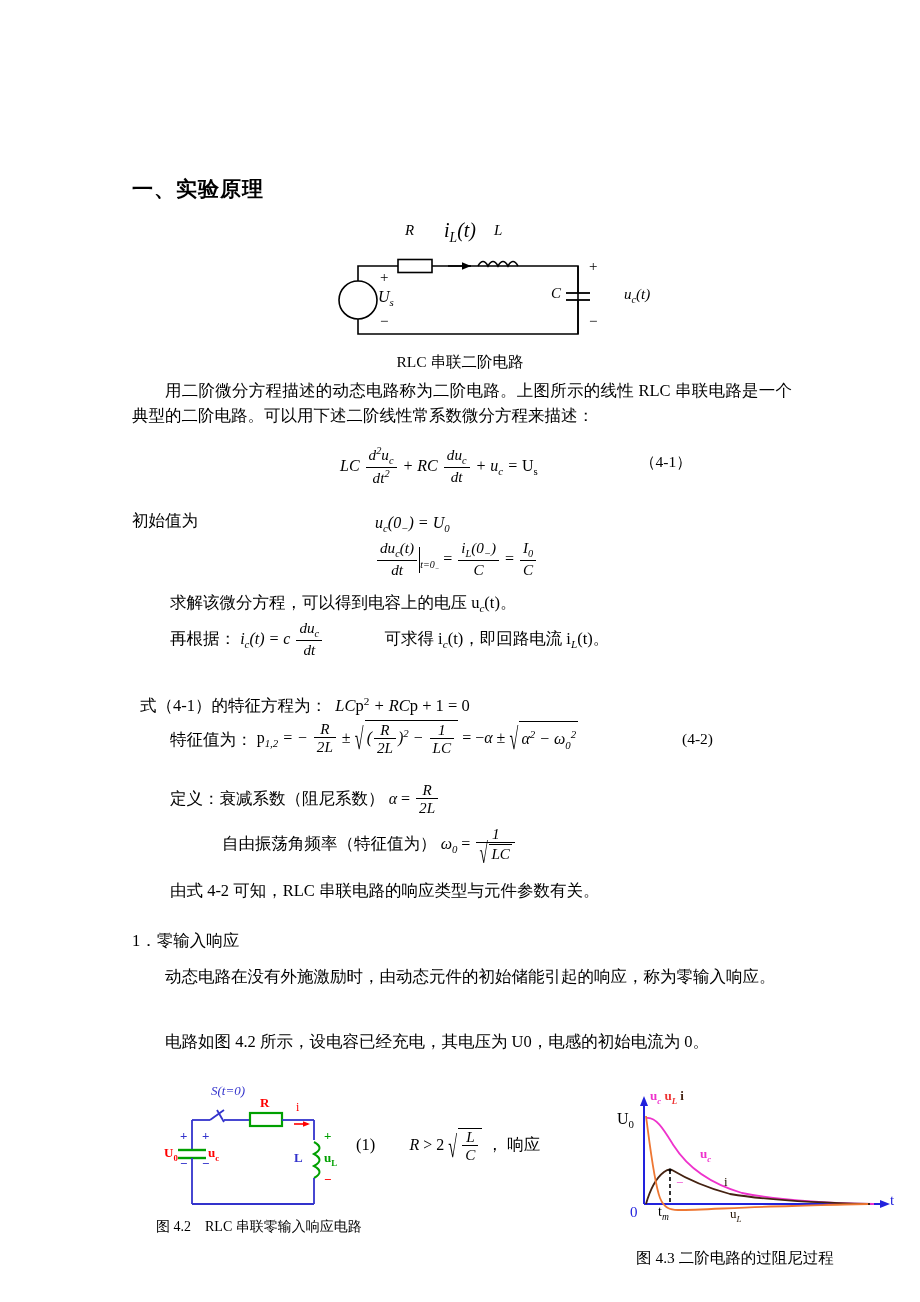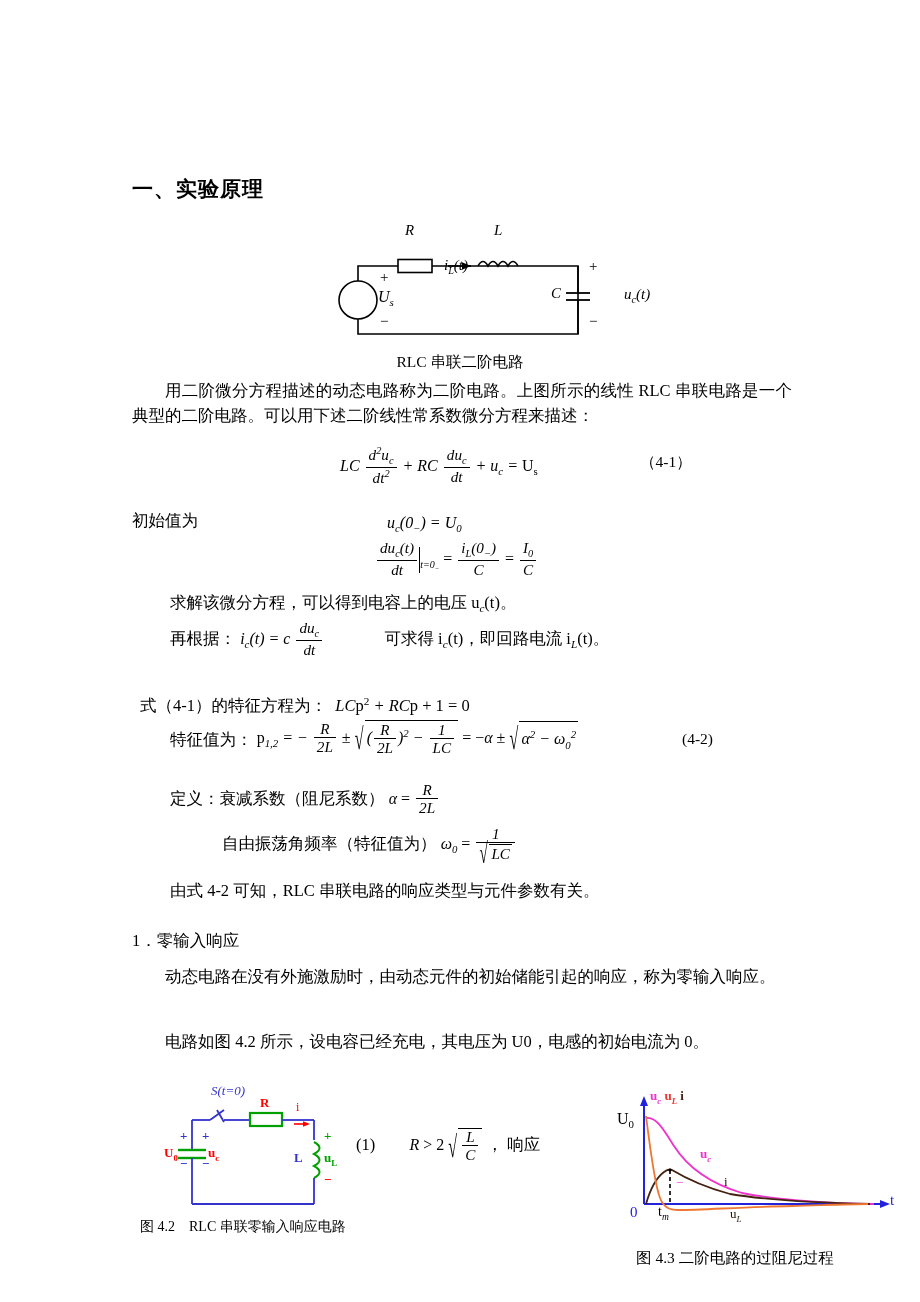--- a/index.html
+++ b/index.html
@@ -114,21 +114,21 @@
     border-top: 1px solid #000;
     padding: 0 2px;
   }
   .upright { font-style: normal; }
   
   .circ2 { position: absolute; top: 1092px; left: 162px; }
   .graph3 { position: absolute; top: 1086px; left: 612px; }
   .cap2 {
     position: absolute;
     top: 1218px;
-    left: 140px;
+    left: 156px;
     font-size: 14px;
   }
   .cap3 {
     position: absolute;
     top: 1248px;
     left: 636px;
     font-size: 15.5px;
   }
   .mid-eq {
     position: absolute;
@@ -159,21 +159,21 @@
 
       <path d="M140 30 q5 -9 10 0 q5 -9 10 0 q5 -9 10 0 q5 -9 10 0" fill="none" stroke="#000" stroke-width="1.6"></path>
 
       <line x1="240" y1="30" x2="240" y2="57" stroke="#000" stroke-width="1.6"></line>
       <line x1="228" y1="57" x2="252" y2="57" stroke="#000" stroke-width="1.8"></line>
       <line x1="228" y1="64" x2="252" y2="64" stroke="#000" stroke-width="1.8"></line>
       <line x1="240" y1="64" x2="240" y2="98" stroke="#000" stroke-width="1.6"></line>
     </svg>
     
     <div style="position:absolute;left:67px;top:-14px;font-style:italic;font-size:15px;">R</div>
-    <div style="position:absolute;left:106px;top:-17px;font-style:italic;font-size:15px;margin-top:38px;">
+    <div style="position:absolute;left:106px;top:-17px;font-style:italic;font-size:20px;">
       <span>i</span><sub>L</sub><span>(t)</span>
     </div>
     <div style="position:absolute;left:156px;top:-14px;font-style:italic;font-size:15px;">L</div>
     <div style="position:absolute;left:213px;top:49px;font-style:italic;font-size:15px;">C</div>
     <div style="position:absolute;left:254px;top:50px;font-style:italic;font-size:15px;margin-left:32px;">
       <span>u</span><sub>c</sub><span>(t)</span>
     </div>
     <div style="position:absolute;left:40px;top:52px;font-style:italic;font-size:16px;">
       <span>U</span><sub>s</sub>
     </div>
@@ -201,21 +201,21 @@
     </span>
     <span>+</span>
     <span><i>u</i><sub>c</sub></span>
     <span>=</span>
     <span class="upright">U<sub style="font-style:normal">s</sub></span>
   </div>
   <div class="eqno" style="position:absolute;top:452px;left:640px;">（4-1）</div>
 
   <div class="para" style="top:508px;left:132px;">初始值为</div>
 
-  <div class="eq" style="top:514px;left:375px;margin-left:12px;">
+  <div class="eq" style="top:514px;left:375px;">
     <i>u</i><sub>c</sub>(0<sub>−</sub>) = <i>U</i><sub>0</sub>
   </div>
   <div class="eq" style="top:540px;left:375px;">
     <span class="frac">
       <span class="num"><i>du</i><sub>c</sub>(<i>t</i>)</span>
       <span class="den"><i>dt</i></span>
     </span><span style="display:inline-block;border-left:1px solid #000;height:26px;vertical-align:middle;"></span><sub style="font-size:10px;">t=0<sub>−</sub></sub>
     <span style="font-style:normal"> = </span>
     <span class="frac">
       <span class="num"><i>i</i><sub>L</sub>(0<sub>−</sub>)</span>

